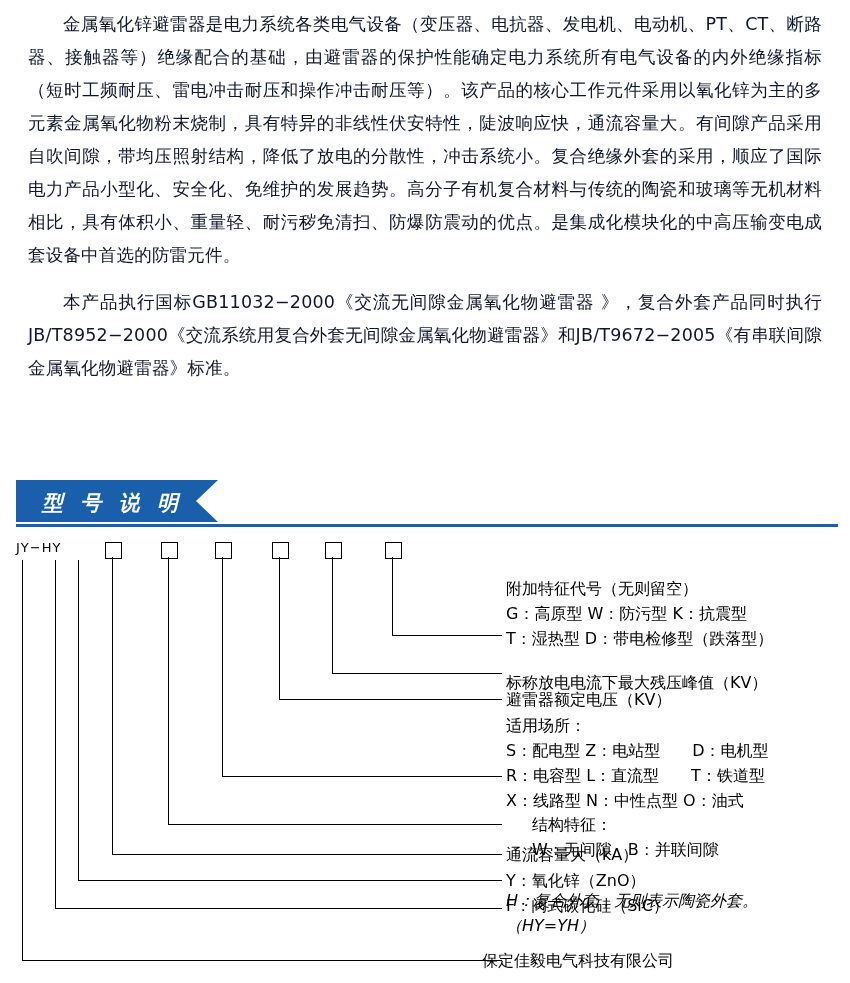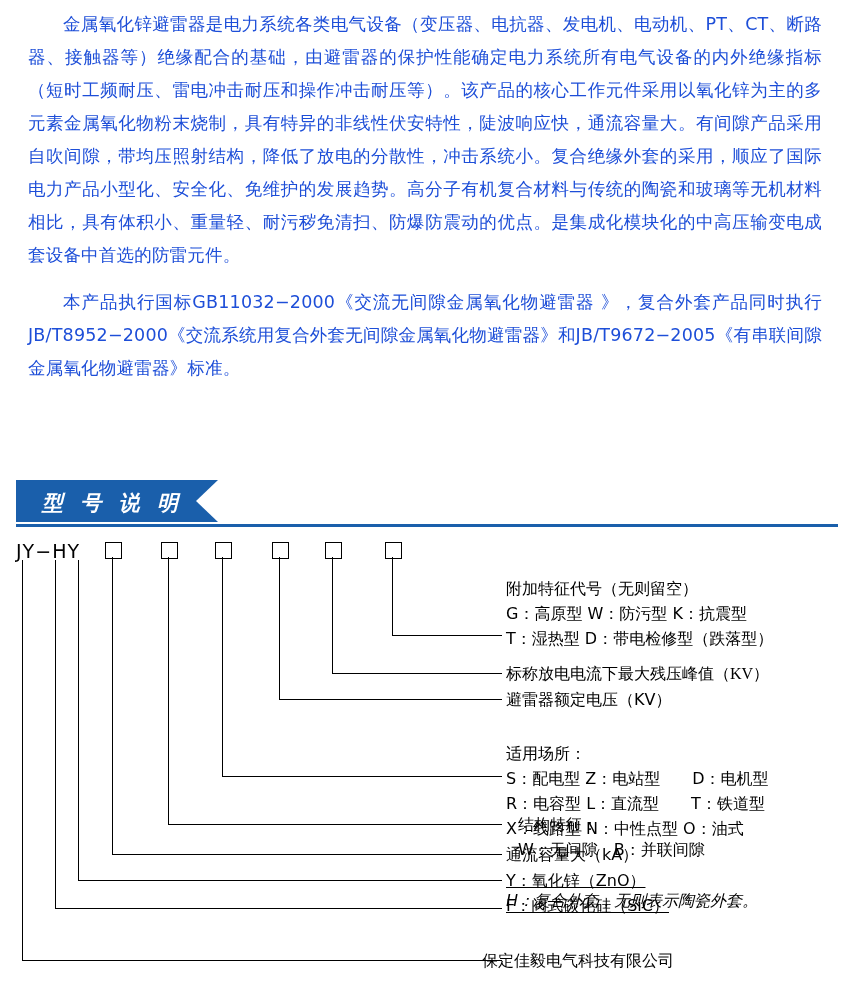--- a/index.html
+++ b/index.html
@@ -22,21 +22,21 @@
   }
   .body-text {
     position: absolute;
     left: 28px;
     top: 8px;
     width: 794px;
     font-size: 17.5px;
     line-height: 33px;
     letter-spacing: 0.2px;
     text-align: justify;
-    color: #1d4ed8;
+    color: #0f172a;
   }
   .para {
     margin: 0 0 4px 0;
     text-indent: 2em;
   }
   .para.second {
     margin-top: 14px;
   }
 
   
@@ -89,21 +89,21 @@
     position: absolute;
     left: 0;
     top: 528px;
     width: 850px;
     height: 450px;
   }
   .code-label {
     position: absolute;
     left: 16px;
     top: 12px;
-    font-size: 19px;
+    font-size: 13px;
     letter-spacing: 1px;
     white-space: nowrap;
   }
   .sq {
     position: absolute;
     width: 15px;
     height: 15px;
     border: 1.2px solid #000;
     top: 14px;
     background: #fff;
@@ -180,51 +180,52 @@
 
     <div class="vline" style="left:22px; top:32px; height:400px;"></div>
     <div class="hline" style="left:22px; top:432px; width:480px;"></div>
 
     <div class="legend" style="left:506px; top:48px;">
       <div>附加特征代号（无则留空）</div>
       <div>G：高原型 W：防污型 K：抗震型</div>
       <div>T：湿热型 D：带电检修型（跌落型）</div>
     </div>
 
-    <div class="legend" style="left:506px; top:133px;font-family:Liberation Serif, serif;">
+    <div class="legend" style="left:506px; top:142px;">
       <div>标称放电电流下最大残压峰值（KV）</div>
     </div>
 
     <div class="legend" style="left:506px; top:159px;">
       <div>避雷器额定电压（KV）</div>
     </div>
 
-    <div class="legend" style="left:506px; top:185px;margin-top:28px;">
+    <div class="legend" style="left:506px; top:185px;">
       <div>适用场所：</div>
       <div>S：配电型 Z：电站型　　D：电机型</div>
       <div>R：电容型 L：直流型　　T：铁道型</div>
       <div>X：线路型 N：中性点型 O：油式</div>
     </div>
 
-    <div class="legend" style="left:518px; top:284px;">
+    <div class="legend" style="left:532px; top:284px;">
       <div>结构特征：</div>
       <div>W：无间隙　B：并联间隙</div>
     </div>
 
     <div class="legend" style="left:506px; top:314px;">
       <div>通流容量大（kA）</div>
     </div>
 
-    <div class="legend" style="left:506px; top:340px;text-decoration:underline;">
+    <div class="legend" style="left:506px; top:340px;">
       <div>Y：氧化锌（ZnO）</div>
       <div>F：阀式碳化硅（SiC）</div>
     </div>
 
     <div class="legend" style="left:506px; top:360px;font-style:italic;">
       <div>H：复合外套，无则表示陶瓷外套。</div>
+      <div>（HY=YH）</div>
     </div>
 
     <div class="legend" style="left:482px; top:420px;">
       <div>保定佳毅电气科技有限公司</div>
     </div>
 
   </div>
 </div>
 
 </body></html>

